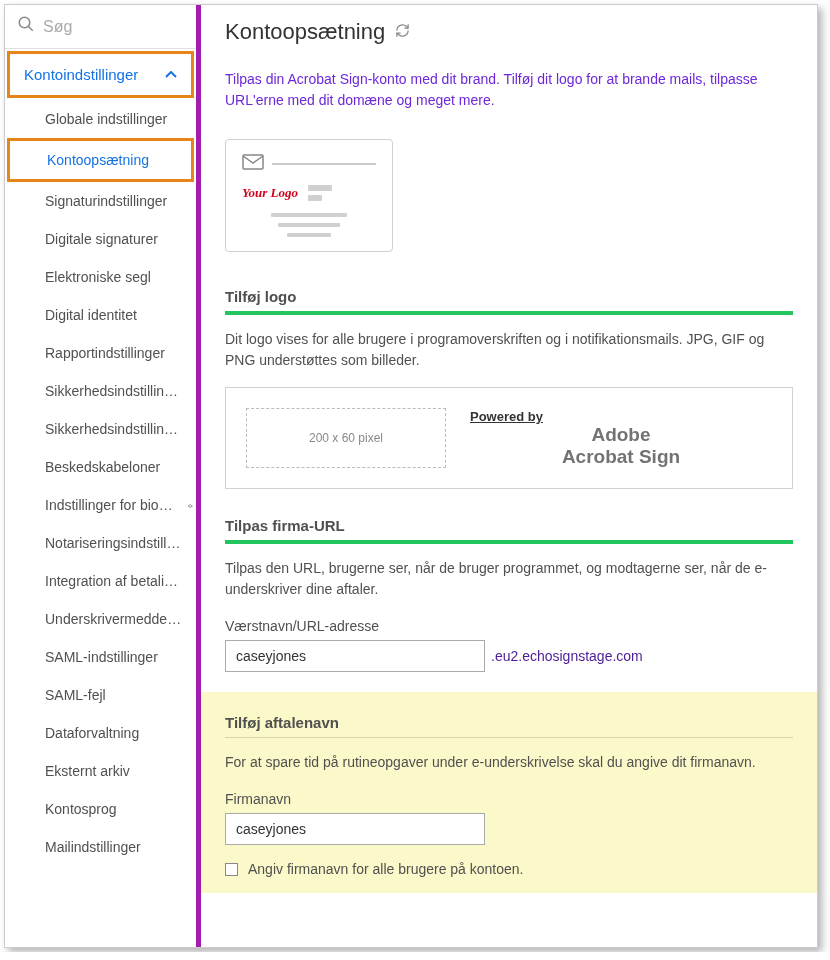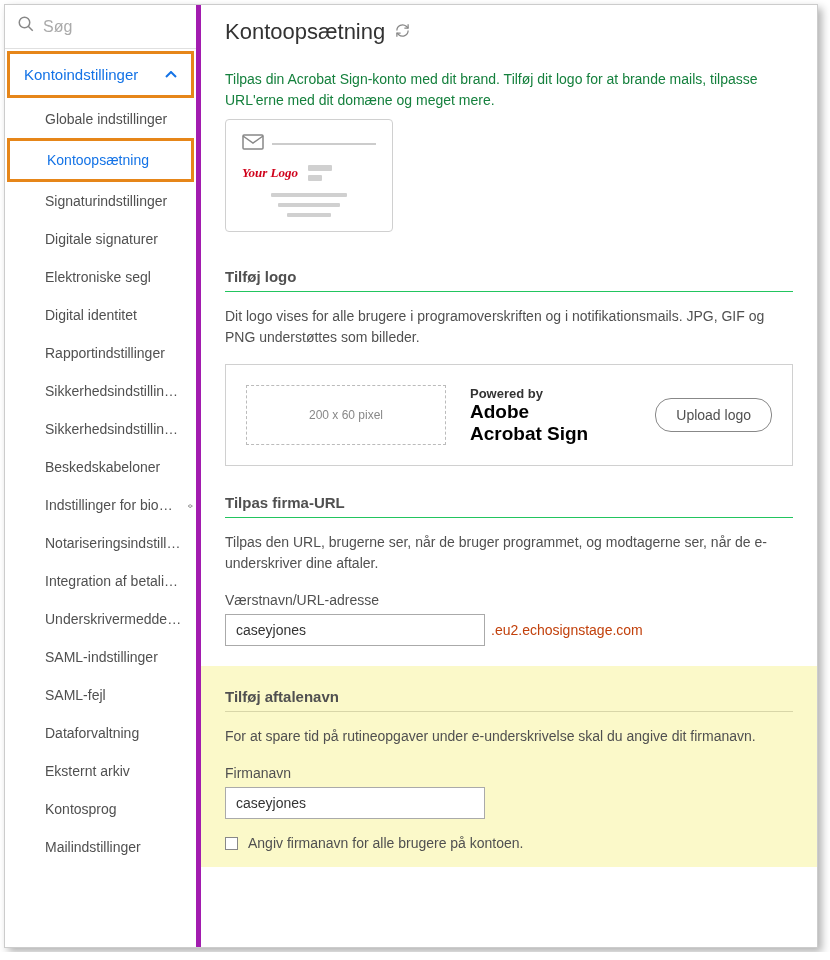--- a/index.html
+++ b/index.html
@@ -19,50 +19,50 @@
     .nav-item { padding: 11px 14px 11px 40px; cursor: pointer; color: #505050; font-size: 14px; white-space: nowrap; overflow: hidden; text-overflow: ellipsis; }
     .nav-item.active { color: #1473e6; border: 3px solid #e68619; margin: 0 2px; padding-left: 37px; }
     .expand-indicator { position: relative; }
     .expand-indicator::after { content: '‹›'; position: absolute; right: 4px; top: 50%; transform: translateY(-50%) rotate(90deg); font-size: 10px; color: #999; letter-spacing: -2px; }
     
     .main { flex: 1; padding: 14px 24px; overflow-y: auto; }
     .page-title-row { display: flex; align-items: center; gap: 10px; margin-bottom: 24px; }
     .page-title { font-size: 22px; font-weight: 400; color: #333; }
     .refresh-icon { color: #888; font-size: 15px; cursor: pointer; }
     
-    .intro-text { font-size: 14px; color: #15803d; line-height: 1.5; margin-bottom: 8px; }
+    .intro-text { font-size: 14px; color: #6d28d9; line-height: 1.5; margin-bottom: 28px; }
     
     .preview-card { width: 168px; border: 1px solid #d0d0d0; border-radius: 4px; padding: 14px 16px; margin-bottom: 36px; background: #fff; }
     .preview-card { position: relative; }
     .preview-logo-row { display: flex; align-items: center; gap: 10px; margin-bottom: 12px; }
     .preview-logo { font-family: cursive; font-style: italic; color: #d0021b; font-size: 13px; font-weight: bold; }
     .preview-bars { display: flex; flex-direction: column; gap: 4px; }
     .preview-bar { height: 6px; background: #d0d0d0; border-radius: 1px; }
     .preview-bar.w1 { width: 24px; }
     .preview-bar.w2 { width: 14px; }
     .preview-lines-center { display: flex; flex-direction: column; align-items: center; gap: 6px; }
     .preview-cline { height: 4px; background: #d0d0d0; border-radius: 1px; }
     .preview-cline.c1 { width: 76px; }
     .preview-cline.c2 { width: 62px; }
     .preview-cline.c3 { width: 44px; }
     
-    .section-title { font-size: 15px; color: #505050; border-bottom: 1px solid #22c55e; padding-bottom: 6px; margin-bottom: 14px; margin-top: 8px; }
+    .section-title { font-size: 15px; color: #505050; border-bottom: 4px solid #22c55e; padding-bottom: 6px; margin-bottom: 14px; margin-top: 8px; }
     .section-desc { font-size: 14px; color: #505050; line-height: 1.5; margin-bottom: 16px; }
     
     .logo-upload-panel { border: 1px solid #d0d0d0; padding: 20px; display: flex; align-items: center; gap: 24px; margin-bottom: 28px; }
     .logo-placeholder { width: 200px; height: 60px; border: 1px dashed #bbb; display: flex; align-items: center; justify-content: center; font-size: 12px; color: #888; }
     .powered-by { flex: 1; }
-    .powered-by-label { font-size: 13px; font-weight: bold; color: #333; }
-    .powered-by-brand { font-size: 19px; font-weight: bold; color: #000000; line-height: 1.15; }
+    .powered-by-label { font-size: 13px; font-weight: bold; color: #333; text-decoration: underline; }
+    .powered-by-brand { font-size: 19px; font-weight: bold; color: #737373; line-height: 1.15; text-align: center; }
     .upload-btn { border: 1px solid #888; background: #fff; border-radius: 16px; padding: 8px 20px; font-size: 14px; color: #505050; cursor: pointer; }
     
     .field-label { font-size: 14px; color: #505050; margin-bottom: 6px; display: block; margin-top: 18px; }
     .url-row { display: flex; align-items: center; gap: 6px; margin-bottom: 20px; }
     .text-input { border: 1px solid #aaa; padding: 7px 10px; font-size: 14px; color: #333; width: 260px; }
-    .url-suffix { font-size: 14px; color: #c2410c; }
+    .url-suffix { font-size: 14px; color: #4c1d95; }
     
     .highlight-section { background: #fbf9c9; margin: 0 -24px; padding: 14px 24px 16px 24px; }
     .highlight-section .section-title { border-bottom: 1px solid #d8d6a8; }
     .checkbox-row { display: flex; align-items: center; gap: 10px; margin-top: 16px; }
     .checkbox { width: 13px; height: 13px; border: 1.5px solid #888; background: #fff; cursor: pointer; }
     .checkbox-label { font-size: 14px; color: #505050; }
   </style>
 </head>
 <body>
 
@@ -151,21 +151,20 @@
     <h2 class="section-title">Tilføj logo</h2>
     <p class="section-desc">Dit logo vises for alle brugere i programoverskriften og i notifikationsmails. JPG, GIF og PNG understøttes som billeder.</p>
 
     <div class="logo-upload-panel">
       <div class="logo-placeholder">200 x 60 pixel</div>
       <div class="powered-by">
         <div class="powered-by-label">Powered by</div>
         <div class="powered-by-brand">Adobe</div>
         <div class="powered-by-brand">Acrobat Sign</div>
       </div>
-      <button class="upload-btn">Upload logo</button>
     </div>
 
     <h2 class="section-title">Tilpas firma-URL</h2>
     <p class="section-desc">Tilpas den URL, brugerne ser, når de bruger programmet, og modtagerne ser, når de e-underskriver dine aftaler.</p>
     <label class="field-label">Værstnavn/URL-adresse</label>
     <div class="url-row">
       <input class="text-input" value="caseyjones" style="">
       <span class="url-suffix">.eu2.echosignstage.com</span>
     </div>
 

